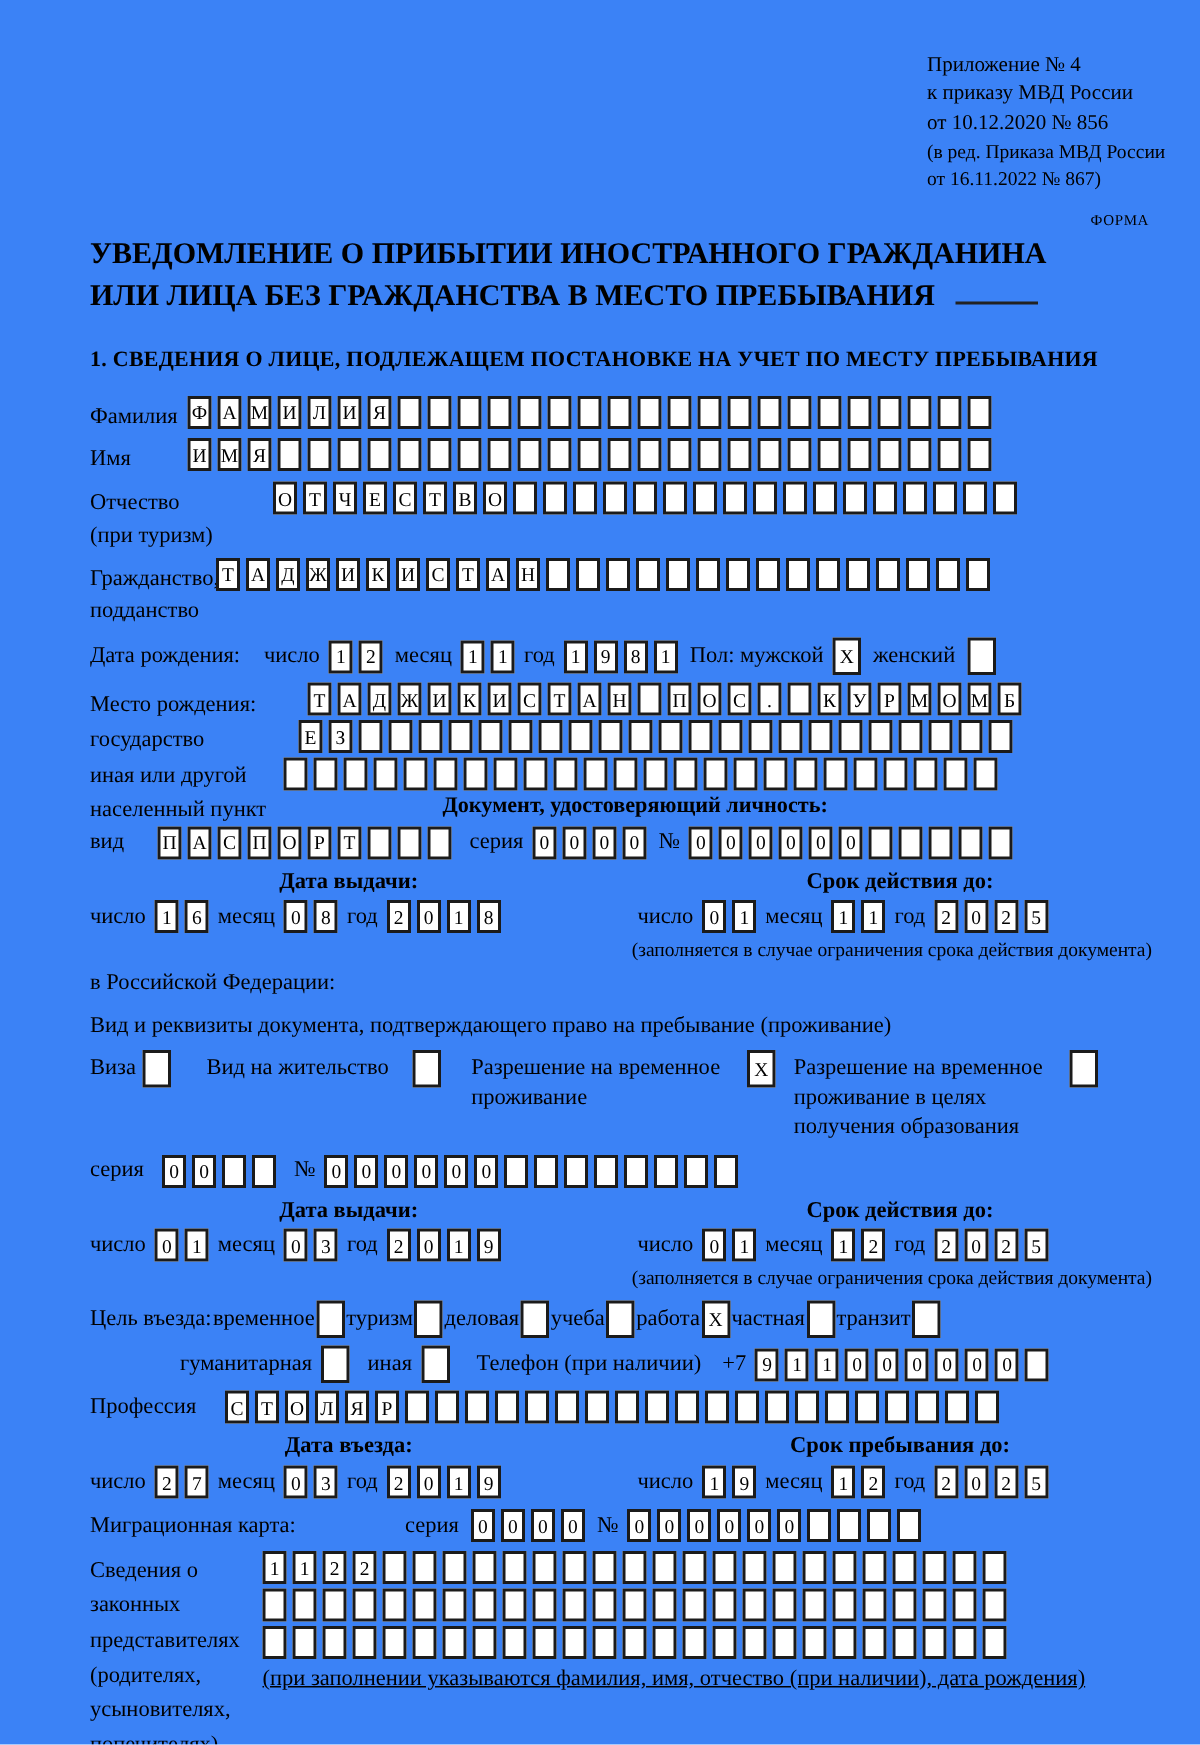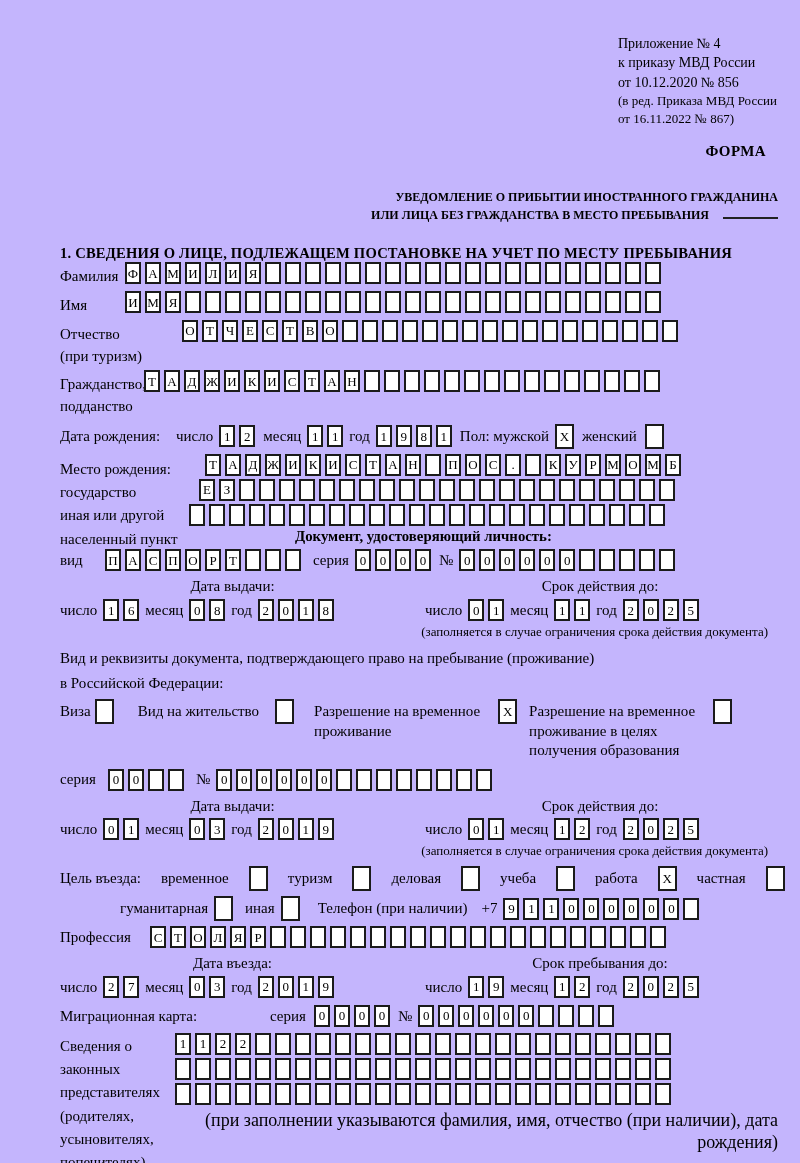--- a/index.html
+++ b/index.html
@@ -1,55 +1,55 @@
 <!DOCTYPE html>
 <html><head>
 <meta charset="utf-8">
 <style>
   * { margin:0; padding:0; box-sizing:border-box; }
   html,body { background:#ffffff; }
   .page {
     width:800px; height:1163px; overflow:hidden;
-    background:#c4b5fd; color:#000;
+    background:#3b82f6; color:#000;
     font-family:"Liberation Serif","DejaVu Serif",serif;
     font-size:15px; line-height:1.25;
     padding:34px 22px 0 60px; position:relative;
   }
   .annex { margin-left:558px; width:185px; font-size:14px; line-height:1.38; }
   .annex .small { font-size:13px; }
-  .forma { text-align:right; font-weight:bold; font-size:15px; margin:14px 12px 0 0; letter-spacing:.4px; }
-  .title { text-align:right; font-weight:bold; font-size:12px; line-height:1.4; margin-top:28px; }
+  .forma { text-align:right; font-weight:normal; font-size:10px; margin:14px 12px 0 0; letter-spacing:.4px; }
+  .title { text-align:left; font-weight:bold; font-size:20px; line-height:1.4; margin-top:1px; }
   .blank-line { display:inline-block; width:55px; border-bottom:2px solid #222; height:14px; margin-left:14px; }
   .section-heading { font-weight:bold; font-size:14.6px; margin-top:20px; letter-spacing:.2px; }
   .frow { display:flex; align-items:flex-start; margin-top:3px; }
   .vcenter { align-items:center; }
   .flabel { flex:0 0 auto; padding-top:4px; line-height:1.45; }
   .cells { display:flex; gap:4px; flex:0 0 auto; }
   .cell {
     flex:0 0 auto; width:16px; height:22px; border:2px solid #1b1b1b;
     display:flex; align-items:center; justify-content:center;
     font-size:13px; line-height:1; background:#fff;
   }
   .checkbox { width:19px; height:25px; }
   .lbl { white-space:nowrap; }
   .perm-multi { white-space:normal; text-align:left; line-height:1.3; }
   .doc-heading { font-weight:bold; font-size:14.8px; margin-left:235px; margin-top:-24px; }
   .dates-row { display:flex; margin-top:6px; }
   .dhalf { width:345px; }
   .dhalf.right { width:350px; margin-left:20px; }
-  .dlabel-center { text-align:center; margin-bottom:3px; }
+  .dlabel-center { text-align:center; margin-bottom:3px;font-weight:bold; }
   .drow { display:flex; align-items:center; gap:6px; }
   .note { font-size:13px; line-height:1.3; }
   .note-right { text-align:right; padding-right:10px; margin-top:3px; }
   .intro { margin-top:6px; line-height:1.5; }
   .rep-block { display:flex; margin-top:6px; }
   .rep-labels { flex:0 0 115px; line-height:1.55; padding-top:2px; }
   .rep-right { flex:1; }
   .rep-right .cells { margin-bottom:3px; }
-  .rep-note { font-size:18px; text-align:right; margin-top:4px; }
+  .rep-note { font-size:15px; text-align:left; margin-top:4px;text-decoration:underline; }
   .ml8 { margin-left:8px; } .ml6 { margin-left:6px; }
 </style>
 </head>
 <body>
 
 <div class="page">
 
   <div class="annex">
     <div>Приложение № 4</div>
     <div>к приказу МВД России</div>
@@ -60,21 +60,21 @@
 
   <div class="forma">ФОРМА</div>
 
   <div class="title">
     <div>УВЕДОМЛЕНИЕ О ПРИБЫТИИ ИНОСТРАННОГО ГРАЖДАНИНА</div>
     <div><span>ИЛИ ЛИЦА БЕЗ ГРАЖДАНСТВА В МЕСТО ПРЕБЫВАНИЯ</span><span class="blank-line"></span></div>
   </div>
 
   <div class="section-heading">1. СВЕДЕНИЯ О ЛИЦЕ, ПОДЛЕЖАЩЕМ ПОСТАНОВКЕ НА УЧЕТ ПО МЕСТУ ПРЕБЫВАНИЯ</div>
 
-  <div class="frow" style="margin-top:0">
+  <div class="frow" style="margin-top:14px">
     <div class="flabel" style="width:65px">Фамилия</div>
     <div class="cells">
         <span class="cell">Ф</span>
         <span class="cell">А</span>
         <span class="cell">М</span>
         <span class="cell">И</span>
         <span class="cell">Л</span>
         <span class="cell">И</span>
         <span class="cell">Я</span>
         <span class="cell"></span>
@@ -396,22 +396,22 @@
             <span class="cell">2</span>
             <span class="cell">0</span>
             <span class="cell">2</span>
             <span class="cell">5</span>
           </span>
       </div>
     </div>
   </div>
   <div class="note note-right">(заполняется в случае ограничения срока действия документа)</div>
 
+  <div class="intro" style="margin-top:2px">в Российской Федерации:</div>
   <div class="intro">Вид и реквизиты документа, подтверждающего право на пребывание (проживание)</div>
-  <div class="intro" style="margin-top:2px">в Российской Федерации:</div>
 
   <div class="frow" style="margin-top:5px">
     <span class="lbl" style="padding-top:3px">Виза</span>
     <span class="cell checkbox" style="margin-left:4px"></span>
     <span class="lbl" style="margin-left:24px;padding-top:3px">Вид на жительство</span>
     <span class="cell checkbox" style="margin-left:16px"></span>
     <span class="lbl perm-multi" style="width:176px;margin-left:20px;padding-top:3px">Разрешение на временное проживание</span>
     <span class="cell checkbox" style="margin-left:8px">X</span>
     <span class="lbl perm-multi" style="width:180px;margin-left:12px;padding-top:3px">Разрешение на временное проживание в целях получения образования</span>
     <span class="cell checkbox" style="margin-left:4px"></span>
@@ -485,21 +485,21 @@
             <span class="cell">2</span>
             <span class="cell">0</span>
             <span class="cell">2</span>
             <span class="cell">5</span>
           </span>
       </div>
     </div>
   </div>
   <div class="note note-right">(заполняется в случае ограничения срока действия документа)</div>
 
-  <div class="frow vcenter" style="margin-top:6px;gap:20px">
+  <div class="frow vcenter" style="margin-top:6px;gap:1px">
     <span class="lbl">Цель въезда:</span>
     <span class="lbl">временное</span>
     <span class="cell checkbox"></span>
     <span class="lbl">туризм</span>
     <span class="cell checkbox"></span>
     <span class="lbl">деловая</span>
     <span class="cell checkbox"></span>
     <span class="lbl">учеба</span>
     <span class="cell checkbox"></span>
     <span class="lbl">работа</span>

